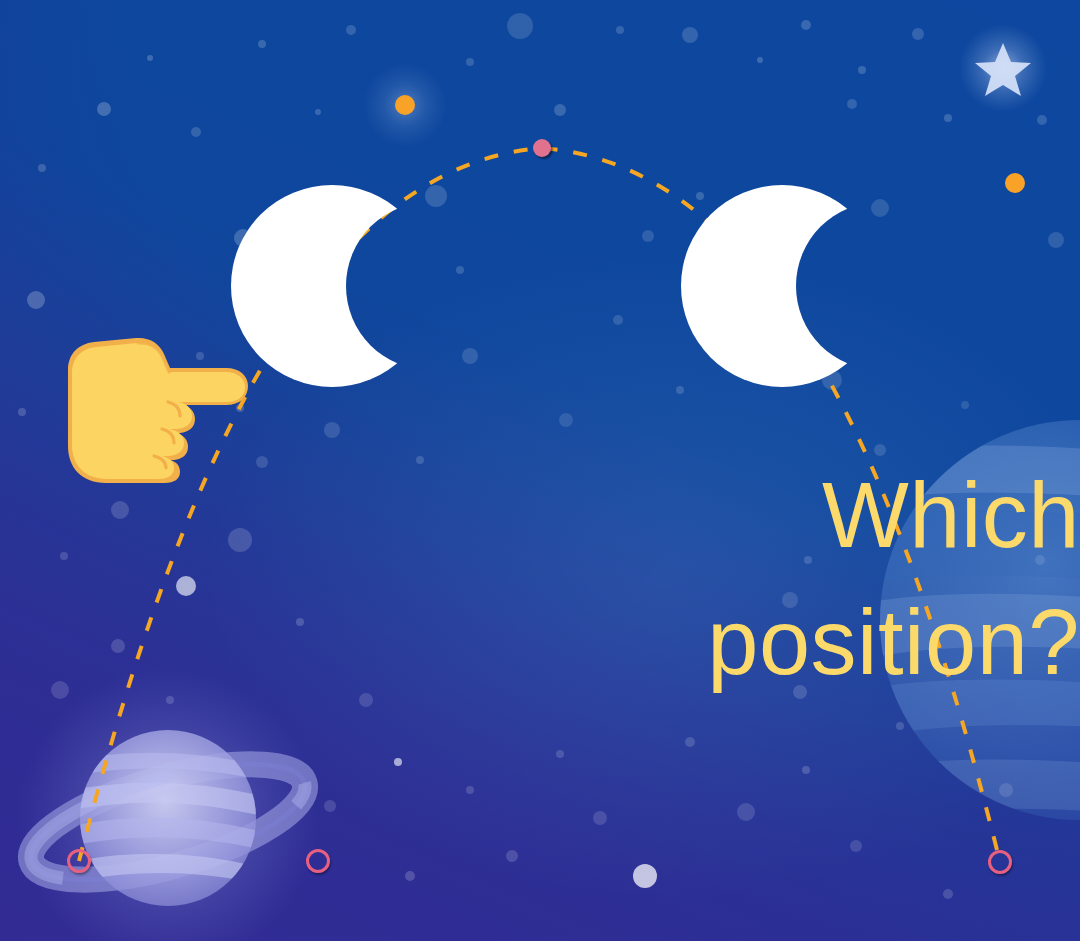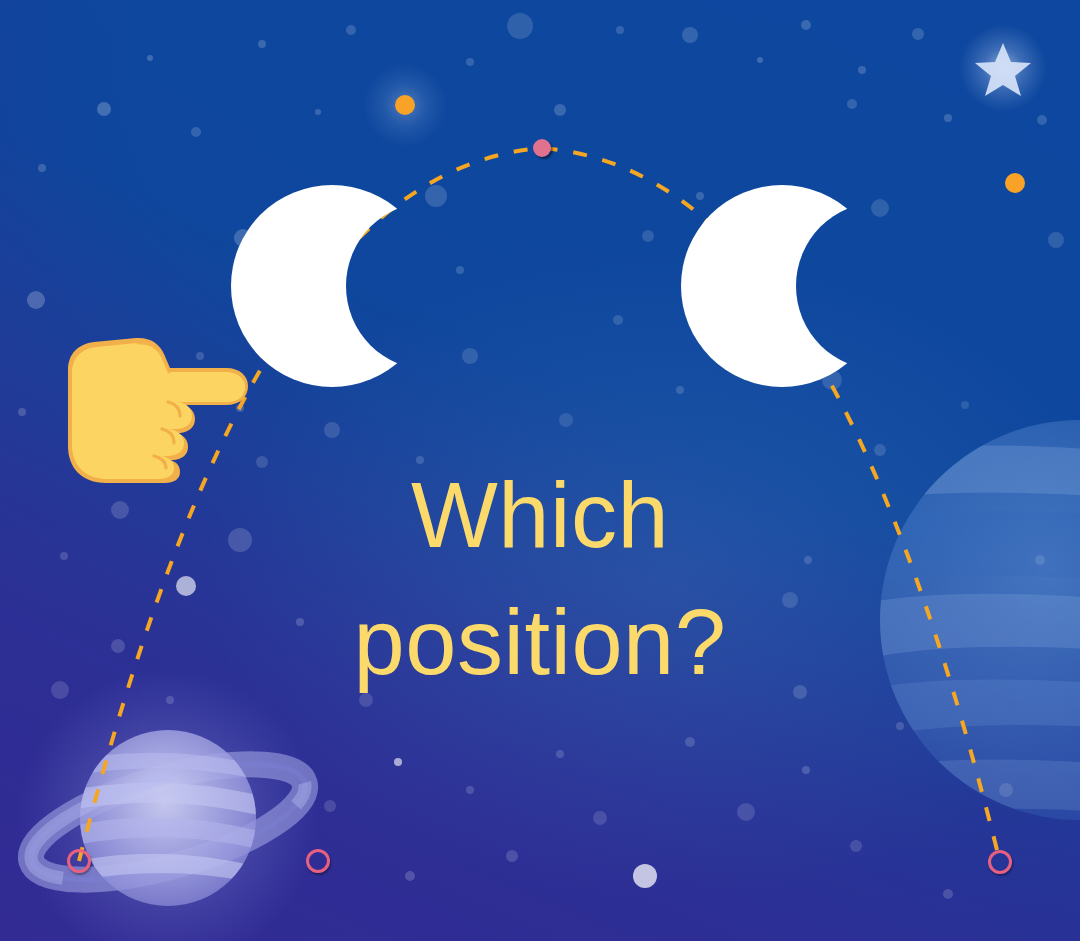--- a/index.html
+++ b/index.html
@@ -36,21 +36,21 @@
     position: absolute;
     border-radius: 50%;
     background: #ffffff;
   }
   
   #title-block {
     position: absolute;
     left: 0;
     right: 0;
     top: 452px;
-    text-align: center;
+    text-align: right;
     color: #fbd96a;
     font-size: 92px;
     line-height: 1.38;
     font-weight: 400;
     letter-spacing: 0.5px;
     white-space: pre-line;
     user-select: none;
   }
   
   .pos-ring {

